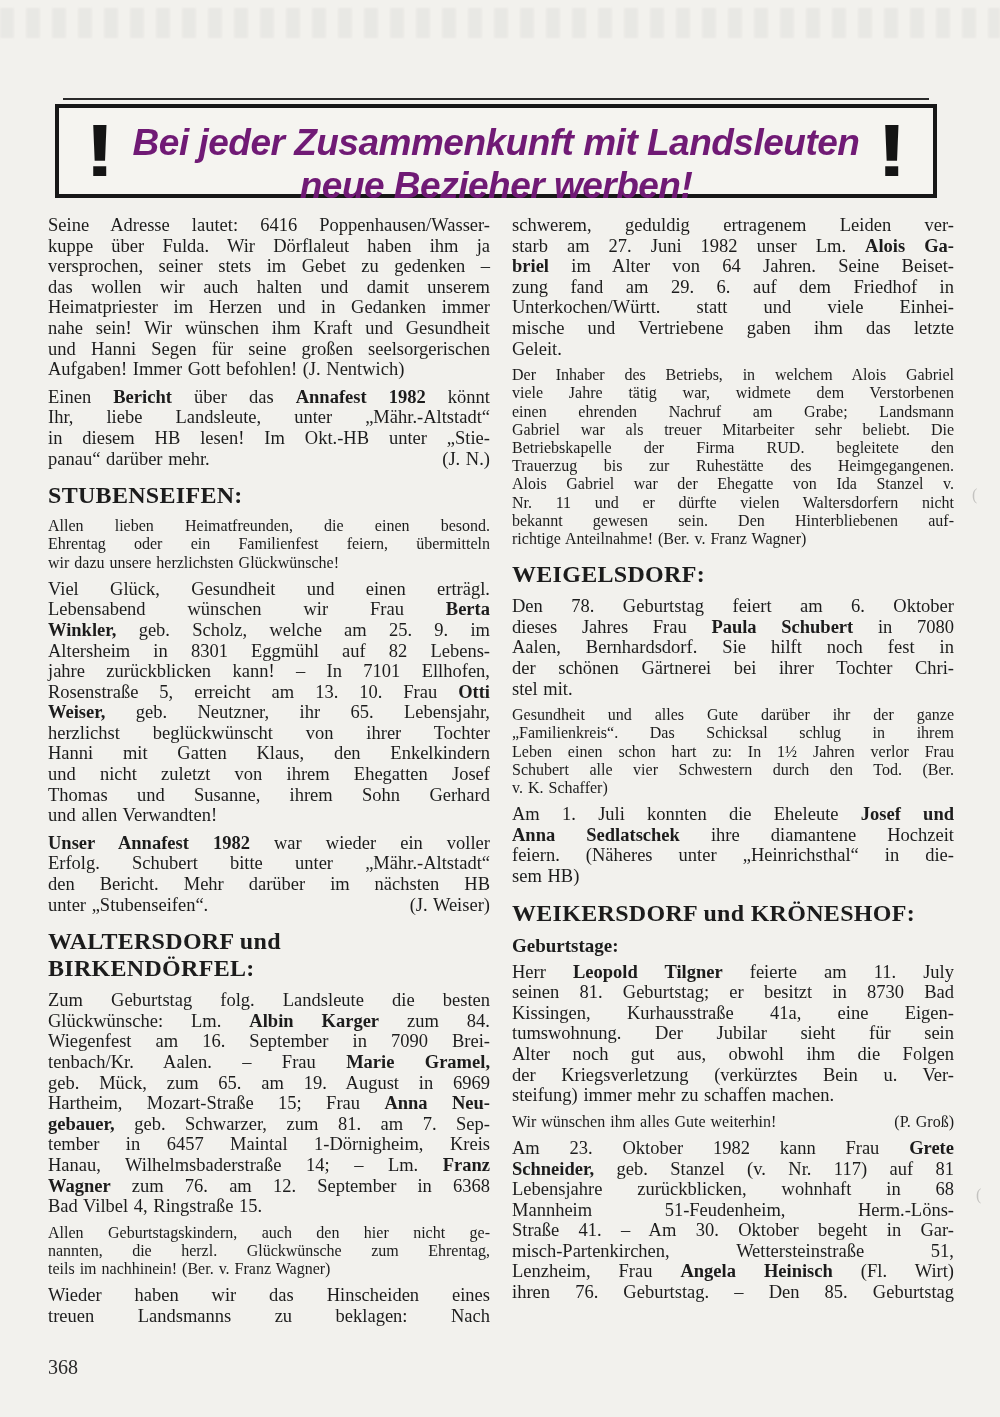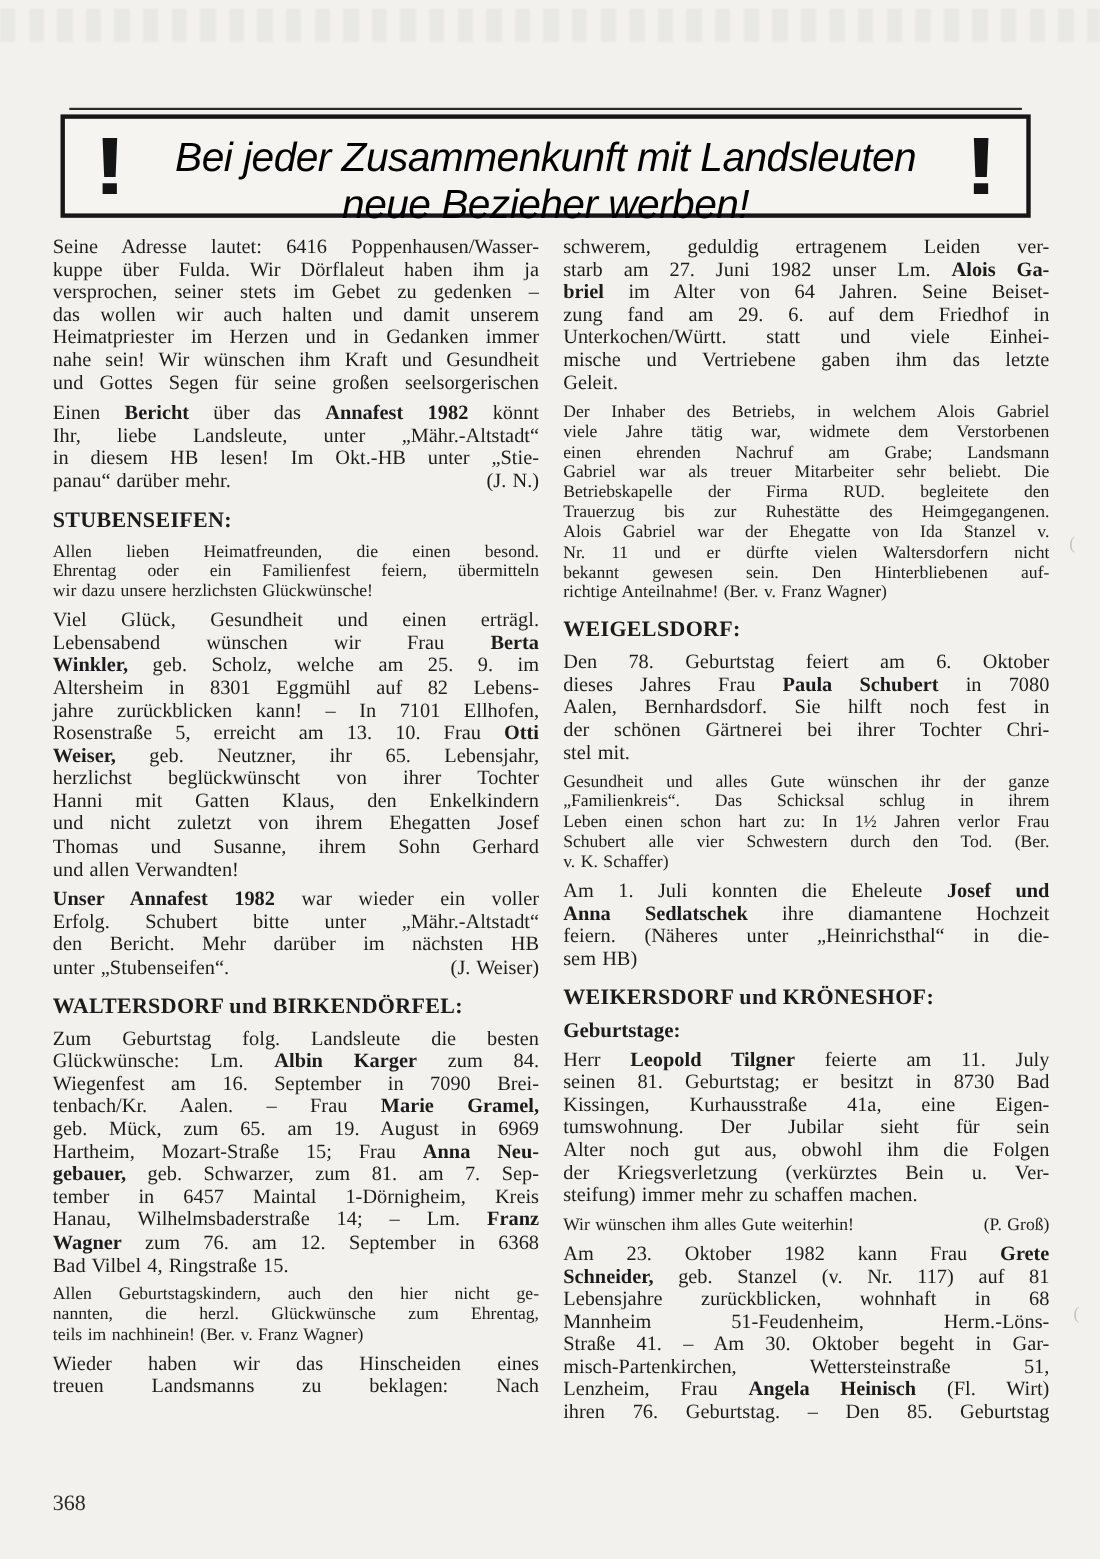--- a/index.html
+++ b/index.html
@@ -35,38 +35,38 @@
   .banner .mark {
     font-family: "Liberation Sans", sans-serif;
     font-weight: bold; font-size: 74px; line-height: 0;
     transform: scaleX(1.25);
     color: #141414;
     width: 46px; text-align: center;
   }
   .banner-text {
     flex: 1; text-align: center;
     font-family: "Liberation Sans", sans-serif;
-    font-weight: normal; font-style: italic;
+    font-weight: bold; font-style: italic;
     font-size: 37px; line-height: 43px;
     letter-spacing: -0.5px;
-    color: #000000;
+    color: #701a75;
     margin-top: 25px;
   }
   .col { position: absolute; top: 215px; width: 442px; }
   .col-left  { left: 48px; }
   .col-right { left: 512px; }
 
   .para { font-size: 18.5px; line-height: 20.6px; margin: 0 0 7px 0; word-spacing: 1px; }
   .para.small { font-size: 16px; line-height: 18.2px; }
   .line { text-align: justify; text-align-last: justify; }
   .line.last { text-align-last: auto; }
   .b { font-weight: bold; }
   .sig { float: right; }
   .heading {
-    font-size: 20px; font-weight: bold; letter-spacing: 0.3px;
+    font-size: 24px; font-weight: bold; letter-spacing: 0.3px;
     margin: 13px 0 8px 0;
   }
   .subheading { font-size: 19px; font-weight: bold; margin: 2px 0 5px 0; }
   .page-number {
     position: absolute; left: 48px; top: 1356px;
     font-size: 20px; color: #2a2a2a;
   }
   
   .artifact { position: absolute; color: rgba(60,60,60,0.25); font-size: 16px; }
   .artifact-1 { left: 972px; top: 486px; }
@@ -87,21 +87,22 @@
 </div>
 
 <div class="col col-left">
     <div class="para">
       <div class="line"><span>Seine Adresse lautet: 6416 Poppenhausen/Wasser-</span></div>
       <div class="line"><span>kuppe über Fulda. Wir Dörflaleut haben ihm ja</span></div>
       <div class="line"><span>versprochen, seiner stets im Gebet zu gedenken –</span></div>
       <div class="line"><span>das wollen wir auch halten und damit unserem</span></div>
       <div class="line"><span>Heimatpriester im Herzen und in Gedanken immer</span></div>
       <div class="line"><span>nahe sein! Wir wünschen ihm Kraft und Gesundheit</span></div>
-      <div class="line"><span>und Gottes Segen für seine großen seelsorgerischen</span></div>
+      <div class="line"><span>und Hanni Segen für seine großen seelsorgerischen</span></div>
+      <div class="line last"><span>Aufgaben! Immer Gott befohlen! (J. Nentwich)</span></div>
     </div>
     <div class="para">
       <div class="line"><span>Einen </span><span class="b">Bericht</span><span> über das </span><span class="b">Annafest 1982</span><span> könnt</span></div>
       <div class="line"><span>Ihr, liebe Landsleute, unter „Mähr.-Altstadt“</span></div>
       <div class="line"><span>in diesem HB lesen! Im Okt.-HB unter „Stie-</span></div>
       <div class="line last"><span class="sig">(J. N.)</span><span>panau“ darüber mehr.</span></div>
     </div>
     <div class="heading">STUBENSEIFEN:</div>
     <div class="para small">
       <div class="line"><span>Allen lieben Heimatfreunden, die einen besond.</span></div>
@@ -176,21 +177,21 @@
     </div>
     <div class="heading">WEIGELSDORF:</div>
     <div class="para">
       <div class="line"><span>Den 78. Geburtstag feiert am 6. Oktober</span></div>
       <div class="line"><span>dieses Jahres Frau </span><span class="b">Paula Schubert</span><span> in 7080</span></div>
       <div class="line"><span>Aalen, Bernhardsdorf. Sie hilft noch fest in</span></div>
       <div class="line"><span>der schönen Gärtnerei bei ihrer Tochter Chri-</span></div>
       <div class="line last"><span>stel mit.</span></div>
     </div>
     <div class="para small">
-      <div class="line"><span>Gesundheit und alles Gute wünschen ihr der ganze</span></div>
+      <div class="line"><span>Gesundheit und alles Gute darüber ihr der ganze</span></div>
       <div class="line"><span>„Familienkreis“. Das Schicksal schlug in ihrem</span></div>
       <div class="line"><span>Leben einen schon hart zu: In 1½ Jahren verlor Frau</span></div>
       <div class="line"><span>Schubert alle vier Schwestern durch den Tod. (Ber.</span></div>
       <div class="line last"><span>v. K. Schaffer)</span></div>
     </div>
     <div class="para">
       <div class="line"><span>Am 1. Juli konnten die Eheleute </span><span class="b">Josef und</span></div>
       <div class="line"><span class="b">Anna Sedlatschek</span><span> ihre diamantene Hochzeit</span></div>
       <div class="line"><span>feiern. (Näheres unter „Heinrichsthal“ in die-</span></div>
       <div class="line last"><span>sem HB)</span></div>

